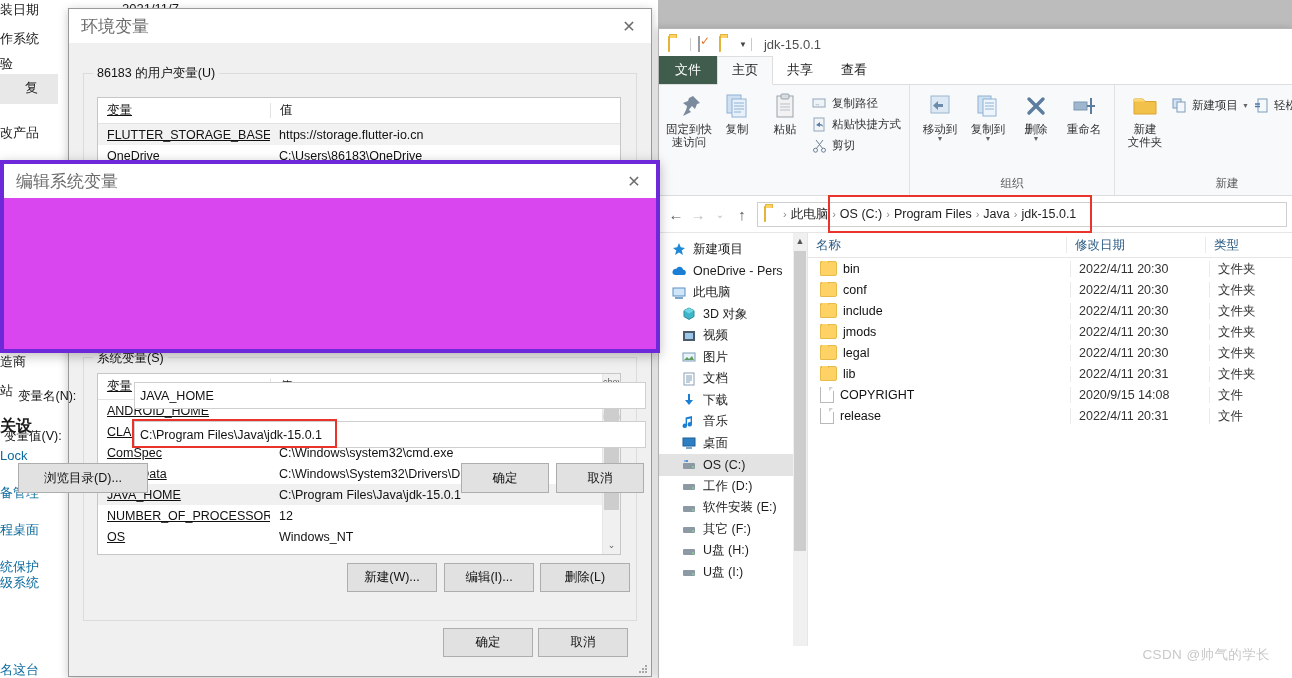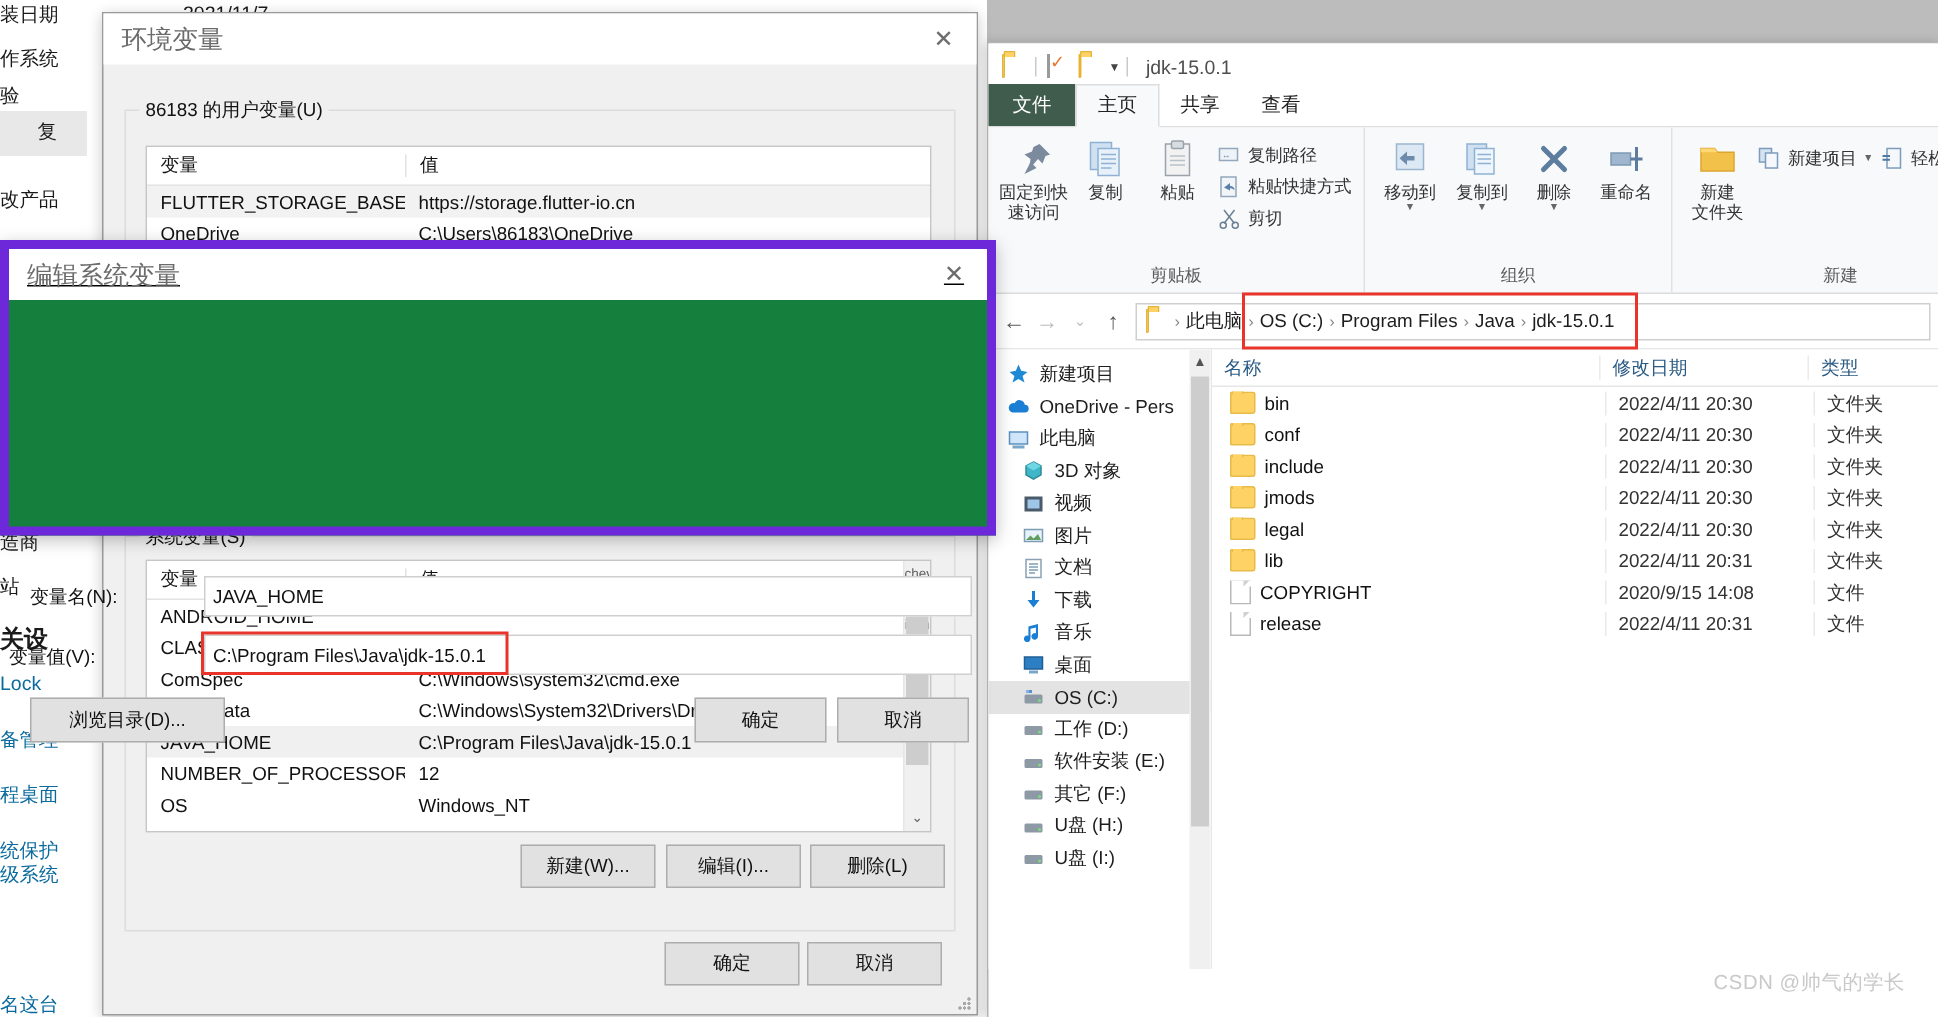--- a/index.html
+++ b/index.html
@@ -97,43 +97,43 @@
   .dlg-title .t{font-size:17px;color:#6b6b6b;}
   .dlg-close{width:44px;height:34px;display:flex;align-items:center;justify-content:center;color:#6d6d6d;font-size:16px;}
   .group{position:absolute;border:1px solid #dcdcdc;background:transparent;}
   .group-legend{position:absolute;background:#f0f0f0;padding:0 4px;font-size:12.5px;color:#111;}
   .vt{position:absolute;border:1px solid #c6c6c6;background:#ffffff;overflow:hidden;}
   .vt-head{display:flex;height:25px;border-bottom:1px solid #e2e2e2;align-items:center;font-size:12.5px;color:#111;}
   .vt-head .vcol{padding-left:9px;height:15px;line-height:15px;}
   .vt-row{display:flex;height:21px;align-items:center;font-size:12.5px;color:#111;}
   .vt-row.alt{background:#f2f2f2;}
   .vt-row.sel{background:#f0f0f0;}
-  .vcol-name{width:163px;padding-left:9px;overflow:hidden;white-space:nowrap;}
+  .vcol-name{width:163px;padding-left:9px;overflow:hidden;white-space:nowrap;text-decoration:underline;}
   .vcol-val{flex:1;padding-left:9px;overflow:hidden;white-space:nowrap;}
   .vt-head .vcol-name{border-right:1px solid #e2e2e2;}
   .vsb{position:absolute;right:0;top:0;width:17px;height:100%;background:#f0f0f0;border-left:1px solid #e6e6e6;}
   .vsb .ar{position:absolute;left:0;width:17px;height:17px;line-height:17px;text-align:center;font-size:9px;color:#606060;}
   .vsb .thumb{position:absolute;left:1px;width:15px;background:#cdcdcd;}
   .btn{
     position:absolute;background:#e1e1e1;border:1px solid #adadad;font-size:12.5px;color:#111;
     display:flex;align-items:center;justify-content:center;cursor:default;
   }
   #dlg-env .resizer{position:absolute;right:3px;bottom:2px;width:10px;height:10px;
     background:
       radial-gradient(circle at 2px 8px,#a8a8a8 1px,transparent 1.2px),
       radial-gradient(circle at 5px 8px,#a8a8a8 1px,transparent 1.2px),
       radial-gradient(circle at 8px 8px,#a8a8a8 1px,transparent 1.2px),
       radial-gradient(circle at 5px 5px,#a8a8a8 1px,transparent 1.2px),
       radial-gradient(circle at 8px 5px,#a8a8a8 1px,transparent 1.2px),
       radial-gradient(circle at 8px 2px,#a8a8a8 1px,transparent 1.2px);}
 
   
   #dlg-edit{
-    position:absolute;left:0px;top:160px;width:652px;height:185px;background:#15803d;
-    border:6px solid #6d28d9;box-shadow:0 3px 11px rgba(0,0,0,.26);text-decoration:underline;
+    position:absolute;left:0px;top:160px;width:652px;height:185px;background:#d946ef;
+    border:4px solid #6d28d9;box-shadow:0 3px 11px rgba(0,0,0,.26);
   }
   .field-label{position:absolute;font-size:12.5px;color:#111;}
   .textbox{position:absolute;border:1px solid #cfcfcf;background:#ffffff;
     display:flex;align-items:center;padding-left:5px;font-size:12.5px;color:#111;}
   #value-redbox{position:absolute;border:2px solid #e8342a;box-sizing:border-box;}
 
   
   #watermark{position:absolute;right:22px;bottom:14px;font-size:13.5px;color:#c9c9c9;letter-spacing:.4px;margin-top:16px;}
 </style>
 </head>
@@ -252,21 +252,20 @@
                     <line x1="12" y1="3" x2="5" y2="12"></line>
                     <circle cx="4.5" cy="13.2" r="2"></circle>
                     <circle cx="12.5" cy="13.2" r="2"></circle>
                   </g>
                 </svg>
             </span>
             <span class="lbl">剪切</span>
           </div>
         </div>
       </div>
-      <div class="rgroup-label">剪贴板</div>
     </div>
 
     <div class="rgroup">
       <div class="rgroup-items">
         <div class="rbtn">
           <span class="ic">
             <svg width="30" height="30" viewBox="0 0 30 30">
                 <rect x="6" y="5" width="18" height="17" fill="#dce8f4" stroke="#9cb6cf"></rect>
                 <path d="M18 9v4h-5v-3l-5 4.5 5 4.5v-3h5v4z" fill="#6d8cab"></path>
               </svg>

